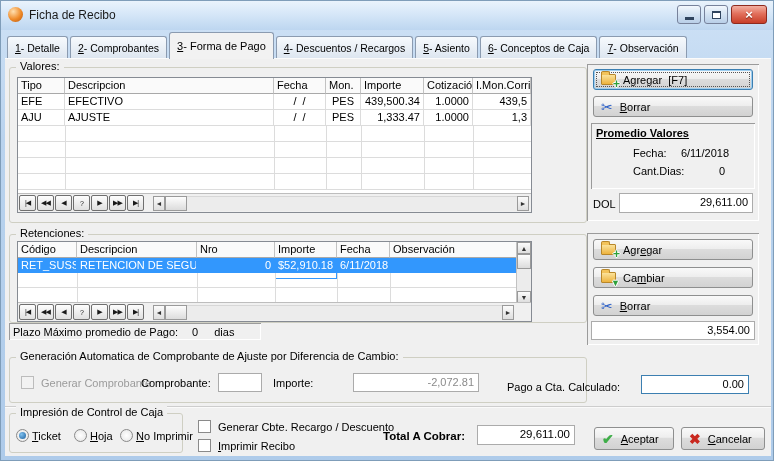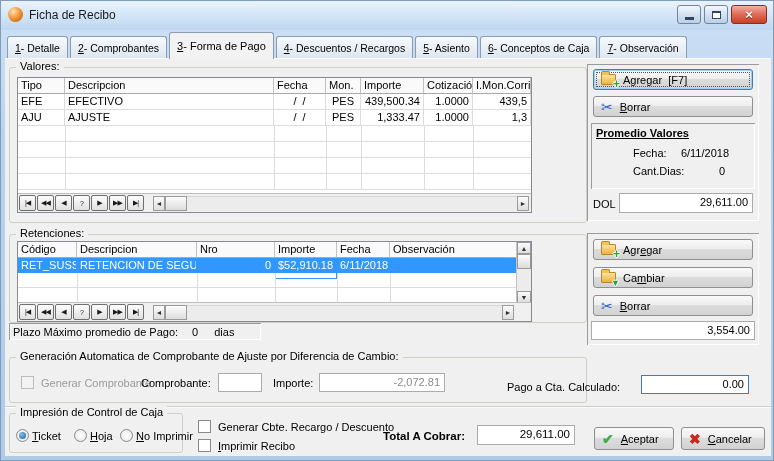--- a/index.html
+++ b/index.html
@@ -81,21 +81,21 @@
     text-shadow:-1px 0 #fff,1px 0 #fff,0 -1px #fff,0 1px #fff; line-height:10px; }
   .fdown { position:absolute; right:-5px; bottom:-6px; font-size:9px; font-weight:bold; color:#2ea03c;
     text-shadow:-1px 0 #fff,1px 0 #fff,0 -1px #fff,0 1px #fff; }
   .scissors { color:#2b5fc7; font-size:14px; line-height:14px; }
   .checkg { color:#3fae49; font-size:14px; font-weight:bold; }
   .crossr { color:#c9281f; font-size:14px; font-weight:bold; }
   .field { position:absolute; background:#fff; border:1px solid #ababab; padding:2px 4px; text-align:right;
     overflow:hidden; white-space:pre; }
   .field.bold { font-weight:normal; }
   .field.bluefocus { border:1px solid #3c7fb1; }
-  .field.disabled { color:#8b8b8b; }
+  .field.disabled { color:#8b8b8b;margin-left:34px; }
   .cb { position:absolute; width:13px; height:13px; background:#fff; border:1px solid #8a8a8a; }
   .cb.disabled { background:#f2f2f2; border-color:#bcbcbc; }
   .radio { position:absolute; width:13px; height:13px; border-radius:50%; border:1px solid #8a8a8a;
     background:radial-gradient(#ffffff,#e3e3e3); }
   .radio.on:after { content:""; display:block; width:7px; height:7px; margin:2px; border-radius:50%;
     background:radial-gradient(circle at 35% 35%, #7ec0ef, #1c5f9d); }
   .slabel { position:absolute; white-space:nowrap; }
   .b { font-weight:bold; }
   .divider { position:absolute; left:4px; top:405px; width:766px; height:2px;
     border-top:1px solid #cdcdcd; border-bottom:1px solid #fafafa; }

